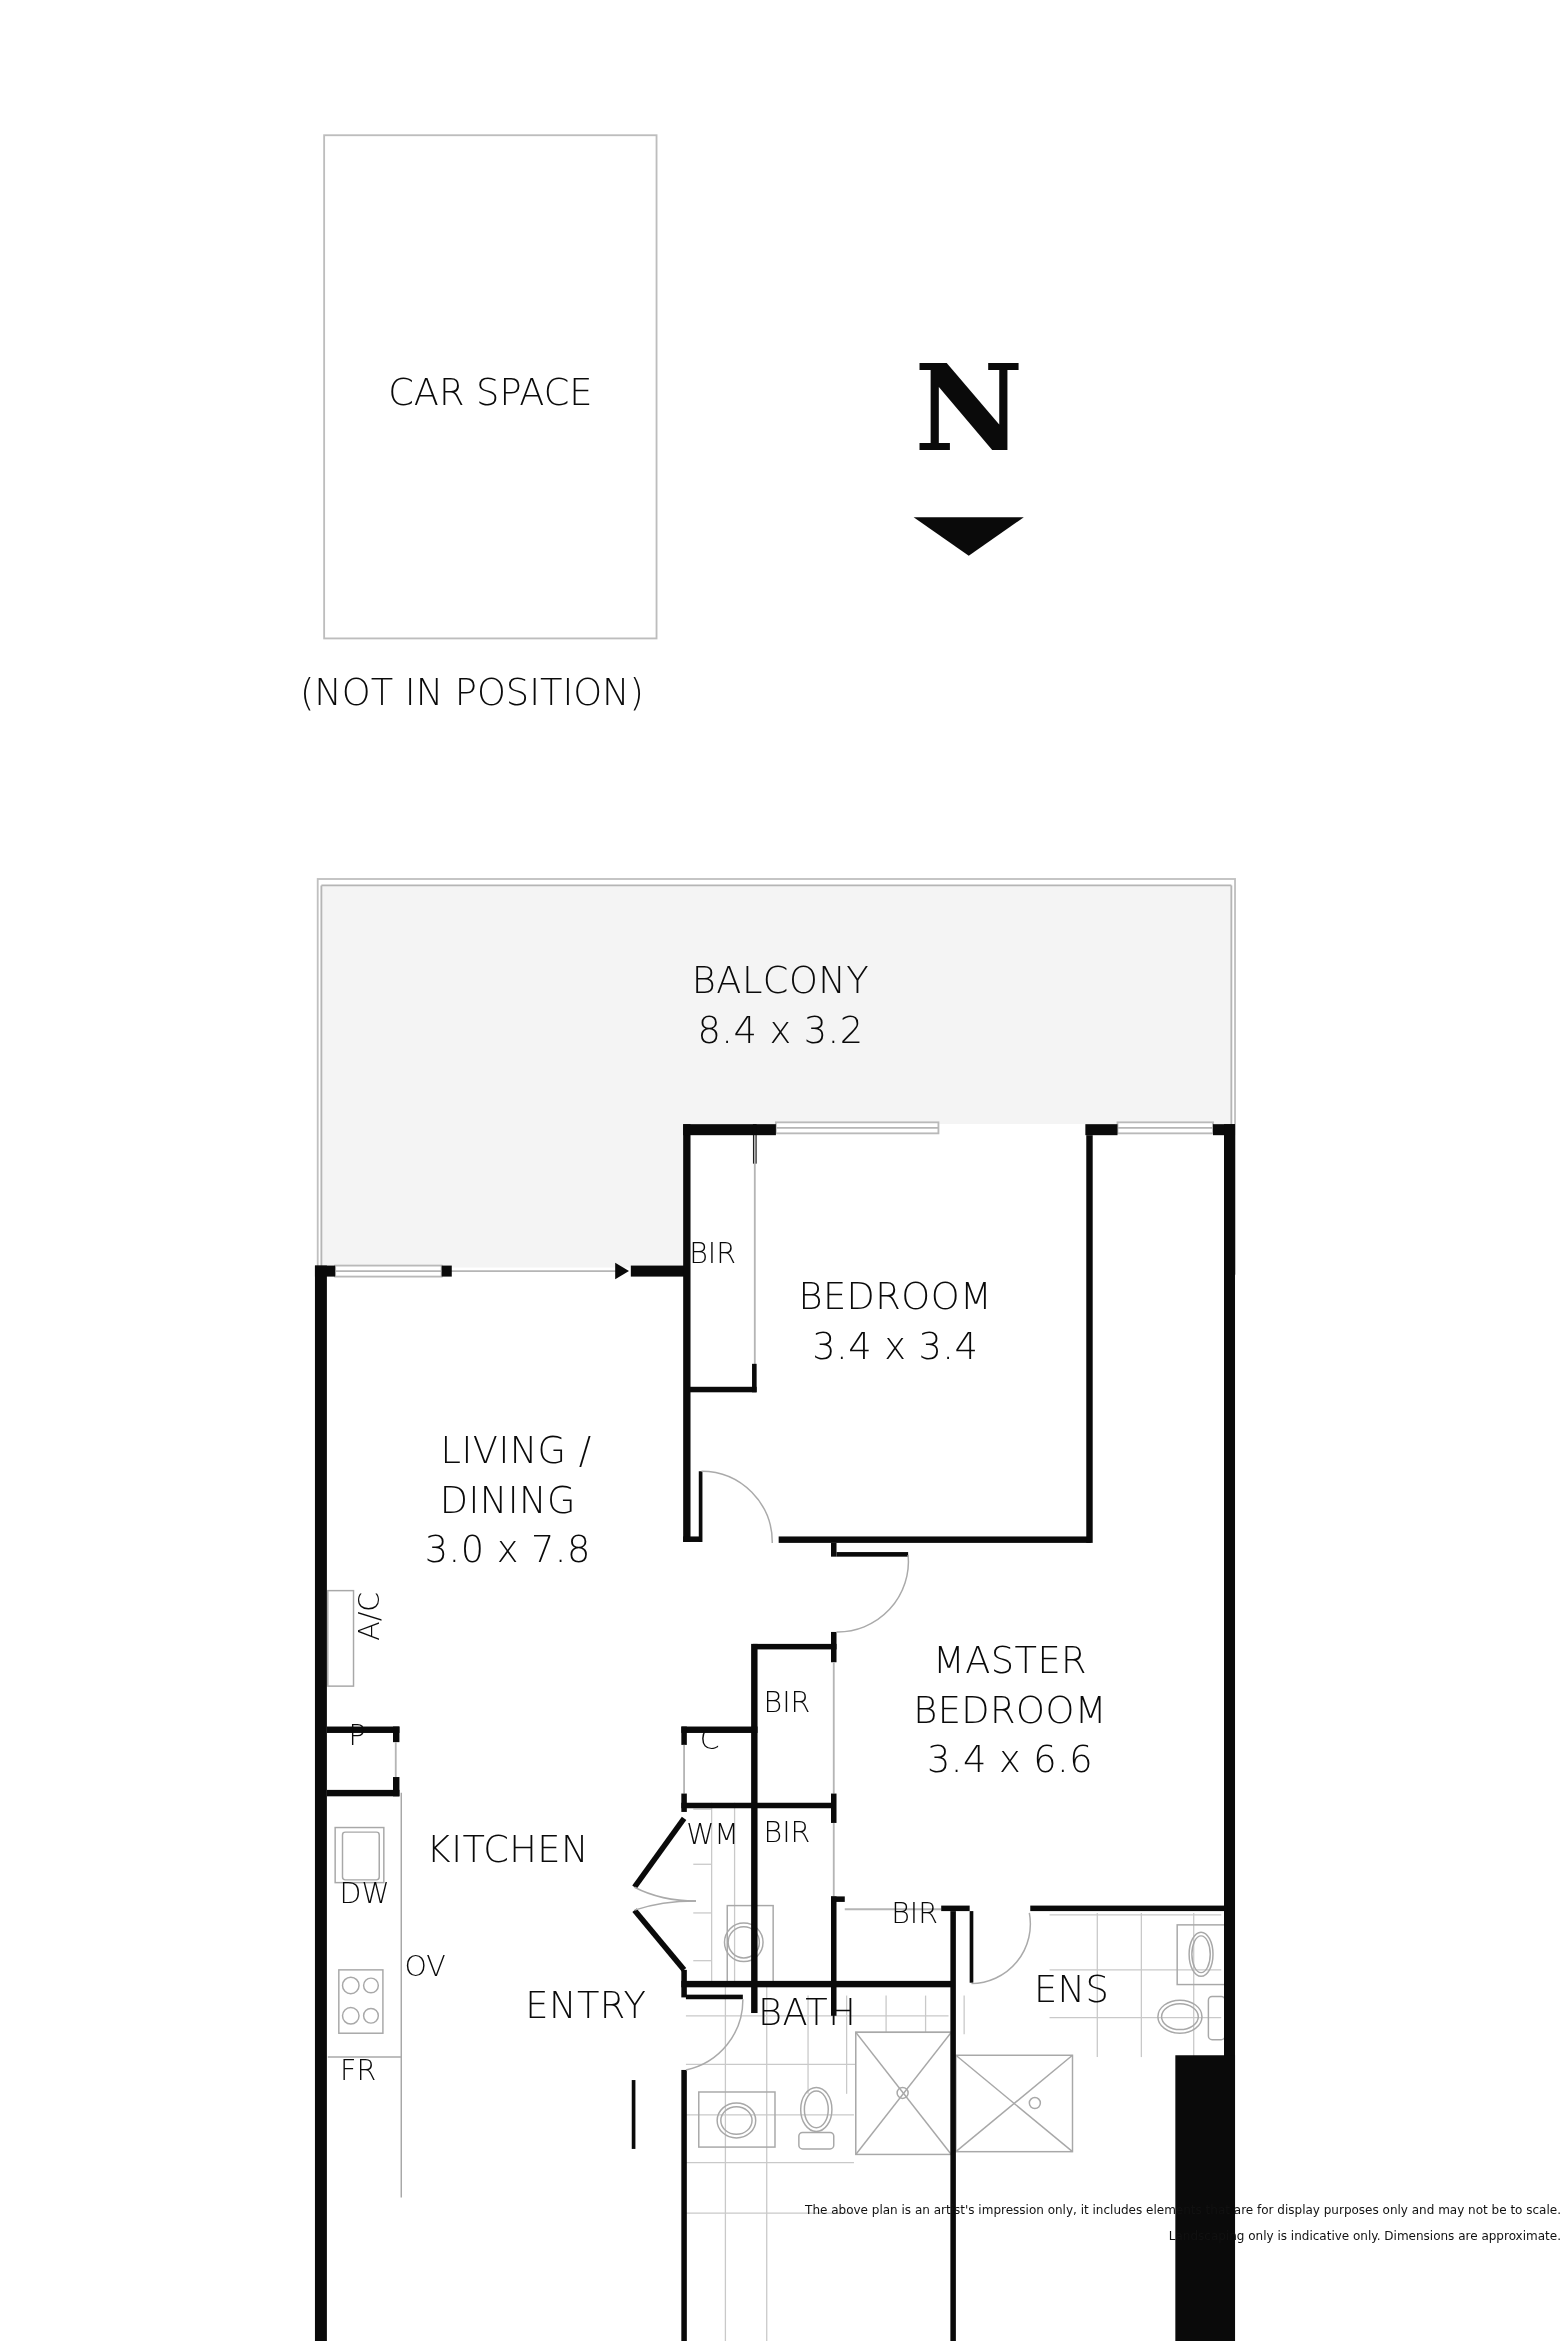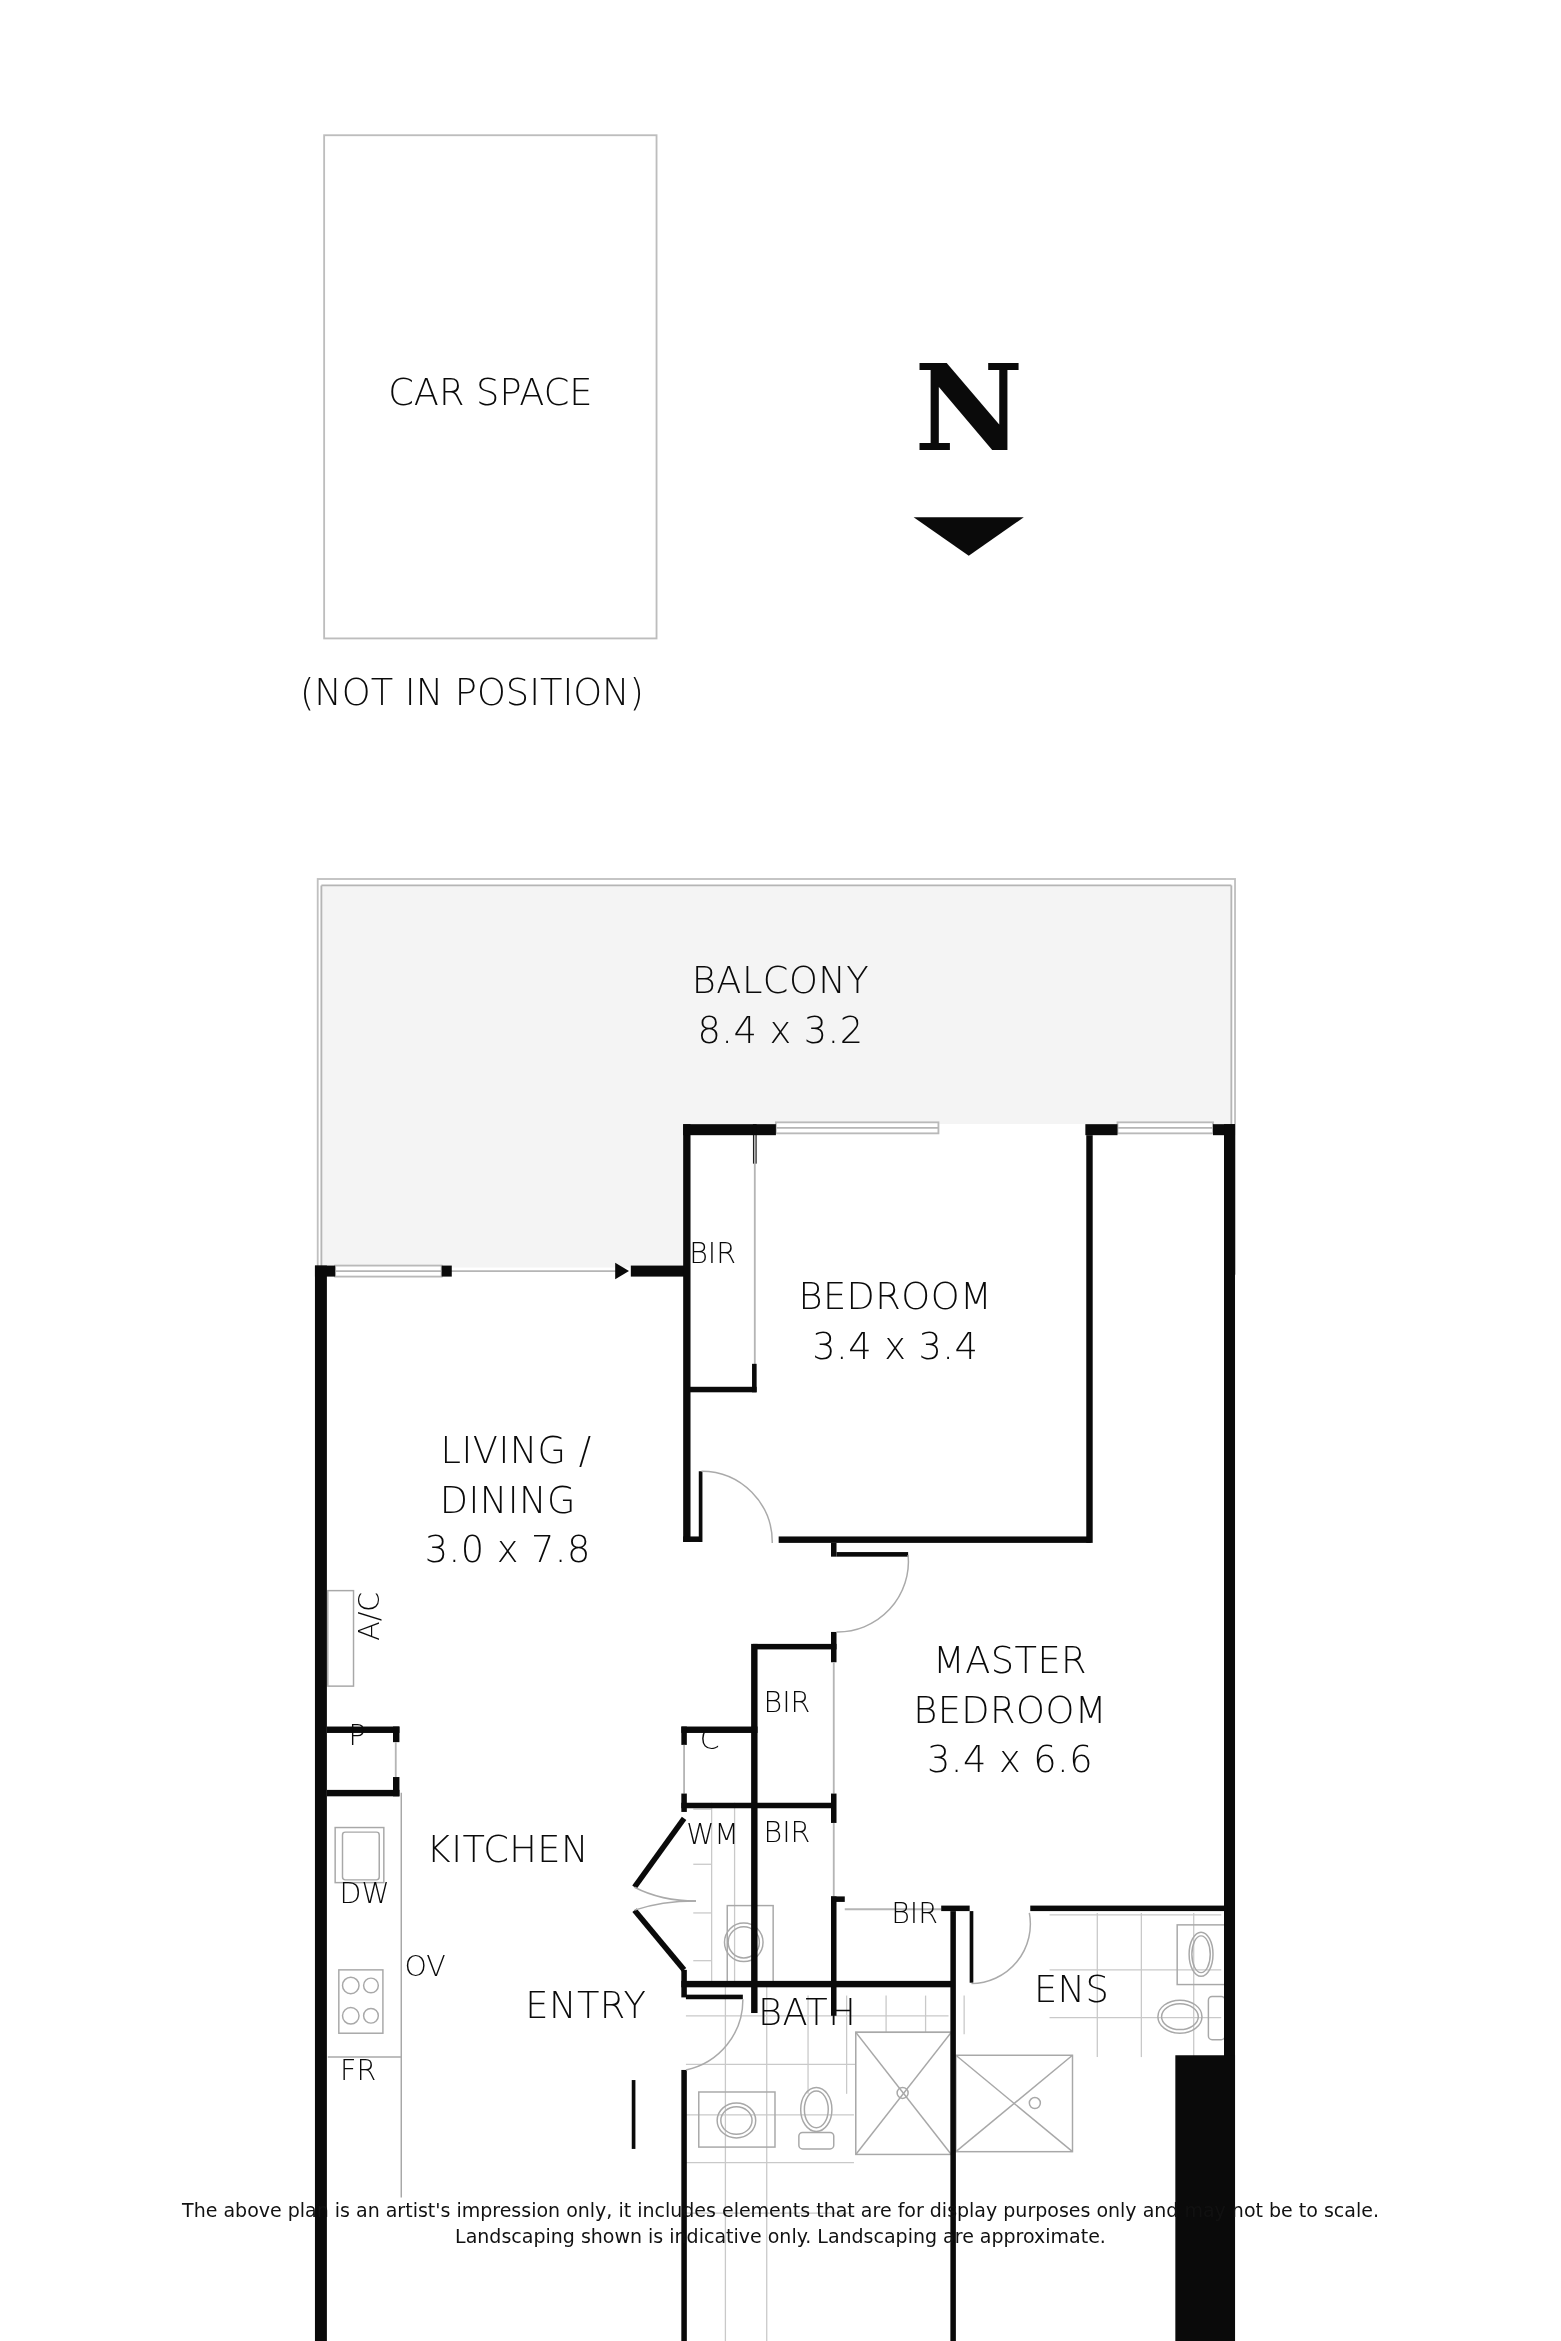--- a/index.html
+++ b/index.html
@@ -11,22 +11,22 @@
   .lbl-car { font-size: 40px; }
   .lbl-north { font-family: "DejaVu Serif", serif; font-weight: bold; font-size: 130px; text-anchor: middle; fill: #0a0a0a; }
   .wall { fill: #0a0a0a; }
   .thin { stroke: #b5b5b5; stroke-width: 2; fill: none; }
   .fix { stroke: #a8a8a8; stroke-width: 1.6; fill: none; }
   .tile { stroke: #c9c9c9; stroke-width: 1.4; fill: none; }
   .win { stroke: #b9b9b9; stroke-width: 2; fill: #ffffff; }
   .door { stroke: #0a0a0a; stroke-width: 6; fill: none; }
   .swing { stroke: #aaaaaa; stroke-width: 1.6; fill: none; }
   .disclaimer {
-    position: absolute; left: 0; width: 1561px; text-align: center;
-    font-family: "DejaVu Sans", sans-serif; font-size: 19px; color: #111; line-height: 27px;
+    position: absolute; left: 0; width: 1561px; text-align: right;
+    font-family: "DejaVu Sans", sans-serif; font-size: 12px; color: #111; line-height: 27px;
   }
 </style>
 </head>
 <body>
 
 <svg id="plan" viewBox="0 0 1700 2550" xmlns="http://www.w3.org/2000/svg">
 
   <g>
     <rect x="353" y="147" width="362" height="548" fill="#ffffff" stroke="#bdbdbd" stroke-width="2"></rect>
     <text class="lbl lbl-car" x="534" y="441">CAR SPACE</text>
@@ -269,14 +269,14 @@
     <text class="lbl lbl-small" x="776" y="2008">WM</text>
     <text class="lbl lbl-small" x="389" y="1900">P</text>
     <text class="lbl lbl-small" x="397" y="2072">DW</text>
     <text class="lbl lbl-small" x="463" y="2152">OV</text>
     <text class="lbl lbl-small" x="390" y="2265">FR</text>
     <text class="lbl lbl-small" x="0" y="0" transform="translate(413,1760) rotate(-90)">A/C</text>
   </g>
 </svg>
 
 <div class="disclaimer" style="top: 2197px;">The above plan is an artist's impression only, it includes elements that are for display purposes only and may not be to scale.</div>
-<div class="disclaimer" style="top: 2223px;">Landscaping shown is indicative only. Landscaping are approximate.</div>
+<div class="disclaimer" style="top: 2223px;">Landscaping only is indicative only. Dimensions are approximate.</div>
 
 
 </body></html>

